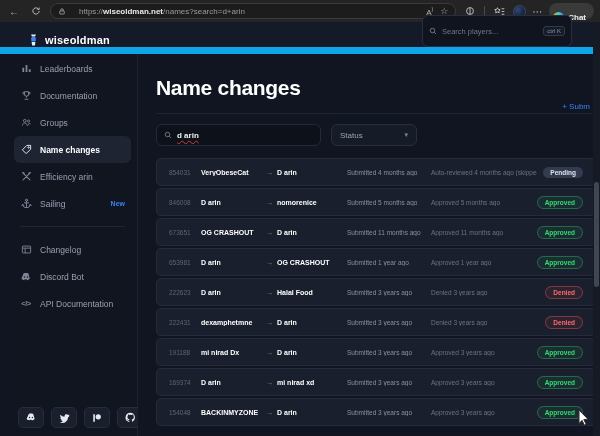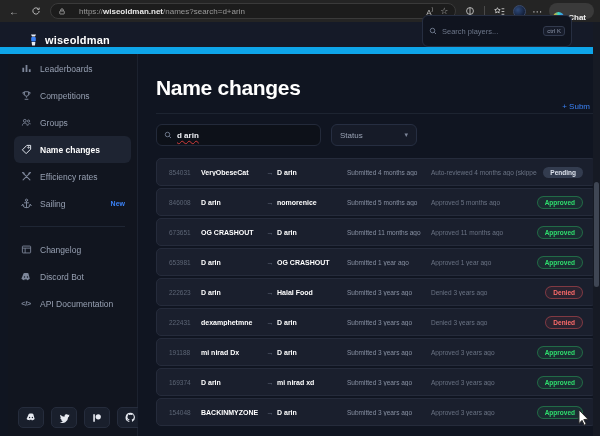--- a/index.html
+++ b/index.html
@@ -196,21 +196,21 @@
       </span>
       <span>Leaderboards</span>
     </div>
     <div class="side-item">
       <span class="ico">
         <svg width="11" height="11" viewBox="0 0 16 16" fill="none" stroke="currentColor" stroke-width="1.4">
           <path d="M5 2.5h6v3.5a3 3 0 0 1-6 0z"></path>
             <path d="M5 3.5H2.8c0 2.5 1.4 3.4 2.4 3.6M11 3.5h2.2c0 2.5-1.4 3.4-2.4 3.6M8 9v2.2M5.3 13.5h5.4"></path>
         </svg>
       </span>
-      <span>Competitions</span>
+      <span>Documentation</span>
     </div>
     <div class="side-item">
       <span class="ico">
         <svg width="11" height="11" viewBox="0 0 16 16" fill="none" stroke="currentColor" stroke-width="1.3">
           <circle cx="5.5" cy="5.5" r="2"></circle>
             <circle cx="11" cy="6" r="1.6"></circle>
           <path d="M2 12.5c0-2.3 1.5-3.6 3.5-3.6s3.5 1.3 3.5 3.6M10 12.5c0-1.8 1-2.9 2.5-2.9 .6 0 1.1.1 1.5.4"></path>
         </svg>
       </span>
       <span>Groups</span>
@@ -224,21 +224,21 @@
       </span>
       <span>Name changes</span>
     </div>
     <div class="side-item">
       <span class="ico">
         <svg width="11" height="11" viewBox="0 0 16 16" fill="none" stroke="currentColor" stroke-width="1.5" stroke-linecap="round">
           <path d="M3 3l10 10M13 3 3 13"></path>
             <path d="M2.2 2.2l2 .6.6 2M13.8 2.2l-2 .6-.6 2"></path>
         </svg>
       </span>
-      <span>Efficiency rates</span>
+      <span>Efficiency arin</span>
     </div>
     <div class="side-item">
       <span class="ico">
         <svg width="11" height="11" viewBox="0 0 16 16" fill="none" stroke="currentColor" stroke-width="1.4" stroke-linecap="round">
           <circle cx="8" cy="3.2" r="1.6"></circle>
             <path d="M8 4.8V14M5 7h6M2.5 9.5C2.5 12.8 5 14 8 14s5.5-1.2 5.5-4.5M2.5 9.5 4 11M2.5 9.5 1 11M13.5 9.5 12 11M13.5 9.5 15 11"></path>
         </svg>
       </span>
       <span>Sailing</span>
       <span class="new-badge">New</span>

